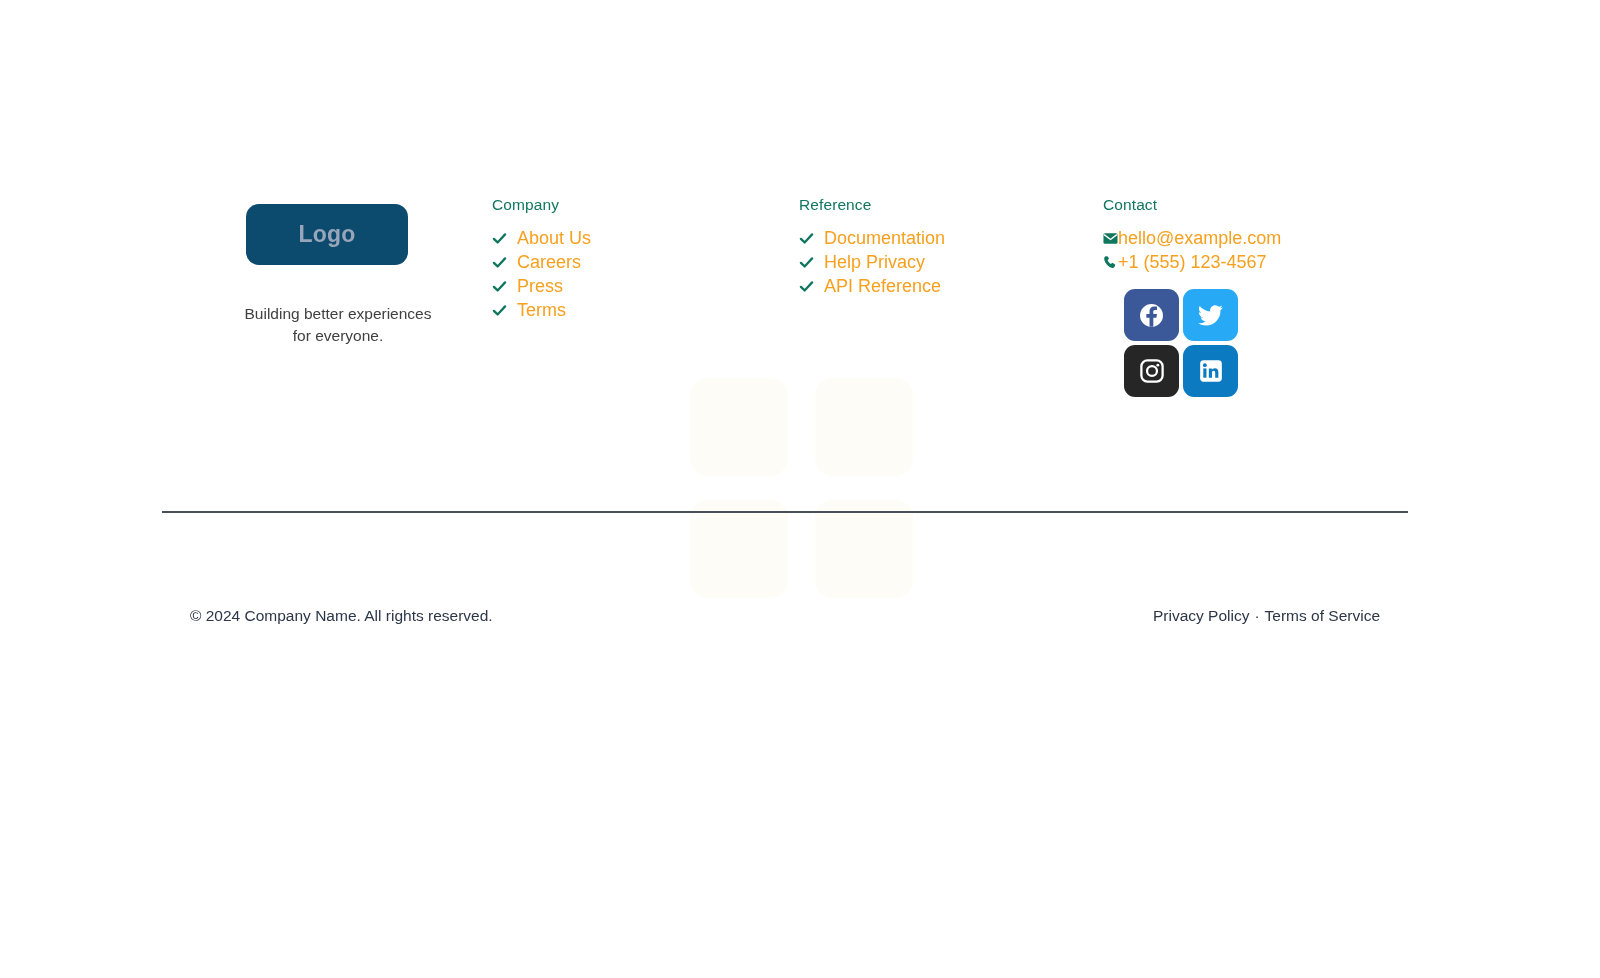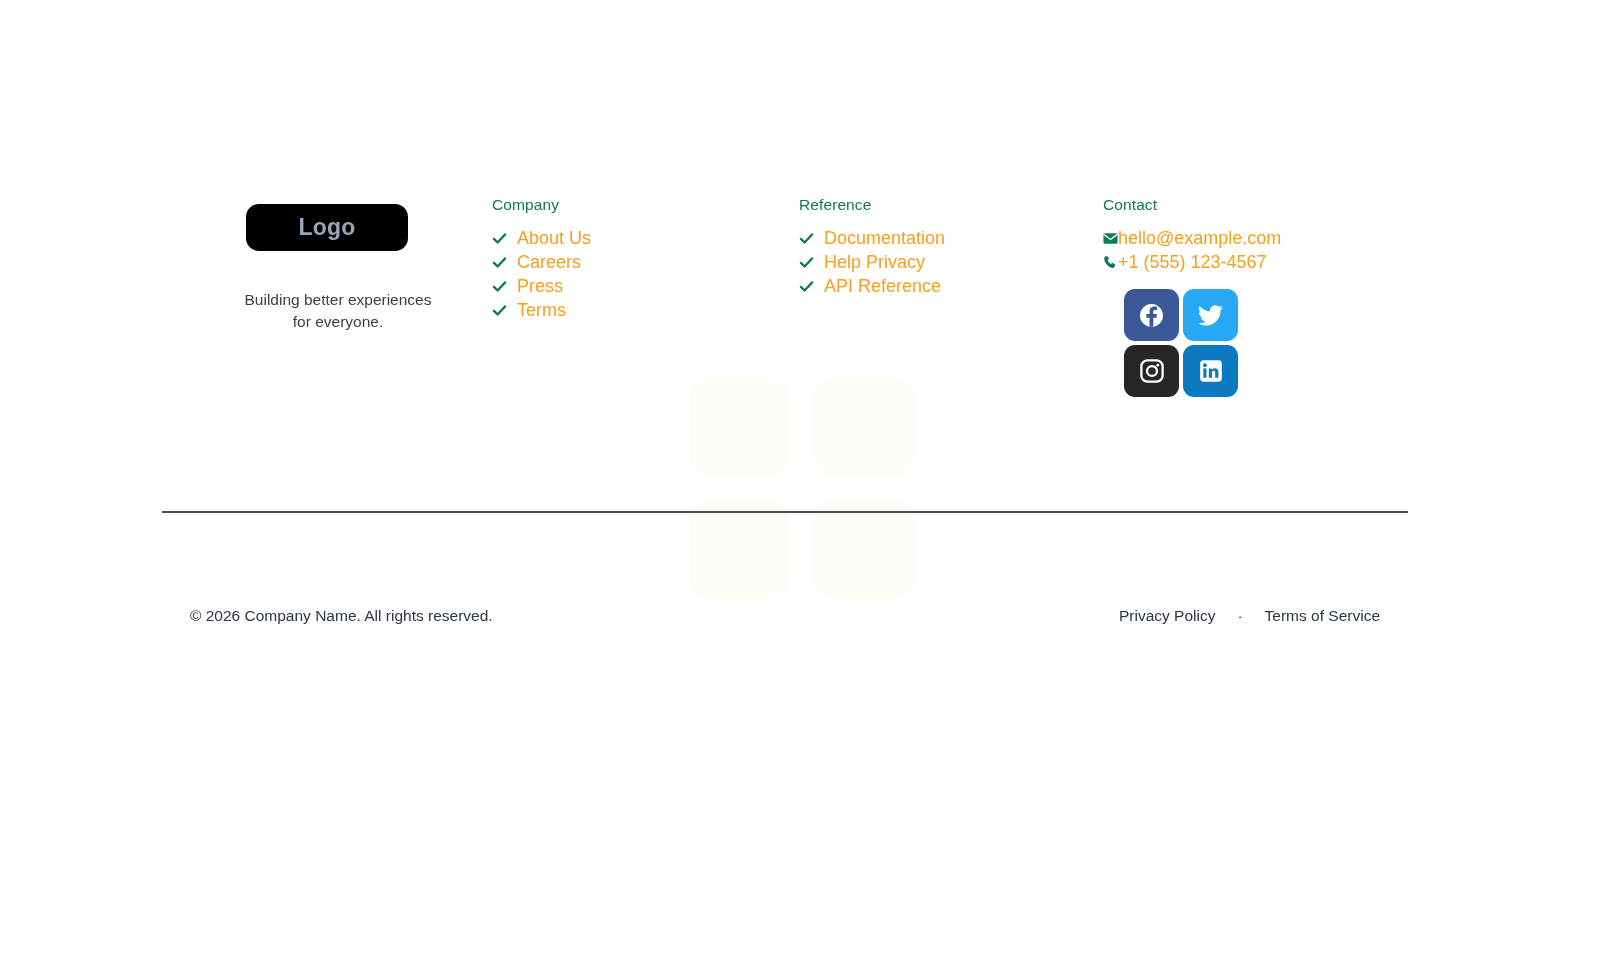--- a/index.html
+++ b/index.html
@@ -59,23 +59,23 @@
 
   
   .brand-col {
     display: flex;
     flex-direction: column;
     align-items: center;
     padding-top: 8px;
   }
   .logo-box {
     width: 162px;
-    height: 47px;
+    height: 61px;
     border-radius: 13px;
-    background: #000000;
+    background: #0c4a6e;
     display: flex;
     align-items: center;
     justify-content: center;
   }
   .logo-box .logo-text {
     font-size: 23px;
     font-weight: 700;
     color: #98a6ba;
     letter-spacing: 0.2px;
   }
@@ -184,21 +184,21 @@
   }
   .copyright {
     font-size: 15.5px;
     color: #2c3648;
   }
   .legal-links {
     font-size: 15.5px;
     color: #2c3648;
     display: flex;
     align-items: center;
-    gap: 22px;
+    gap: 5px;
   }
   .legal-links a {
     color: #2c3648;
     text-decoration: none;
   }
   .legal-sep { color: #2c3648; }
 </style>
 </head>
 <body>
 
@@ -343,21 +343,21 @@
           </a>
         </div>
       </div>
 
     </div>
   </footer>
 
   <div class="divider"></div>
 
   <div class="bottom-bar">
-    <div class="copyright">© 2026 Company Name. All rights reserved.</div>
+    <div class="copyright">© 2024 Company Name. All rights reserved.</div>
     <div class="legal-links">
       <a href="#">Privacy Policy</a>
       <span class="legal-sep">·</span>
       <a href="#">Terms of Service</a>
     </div>
   </div>
 
 </div>
 
 </body></html>

